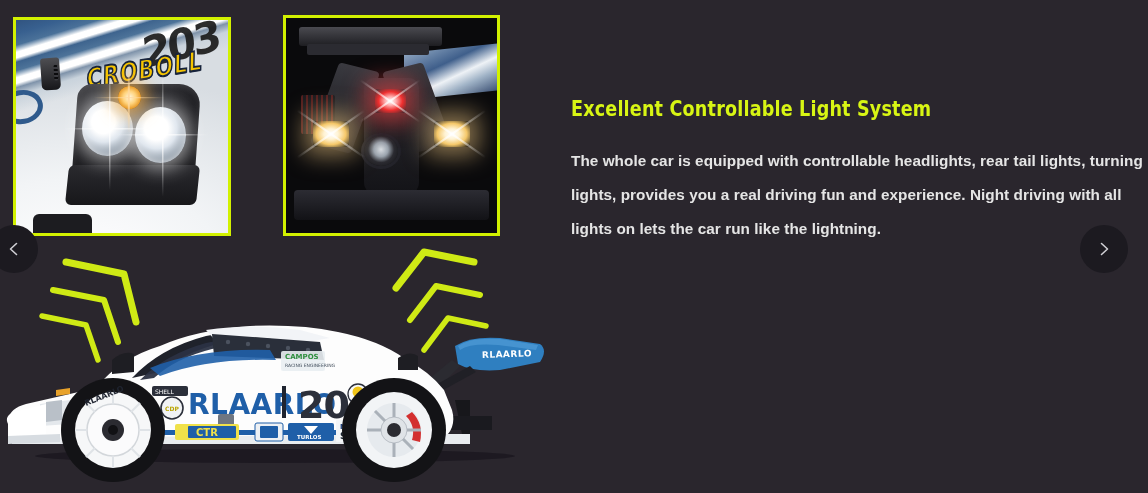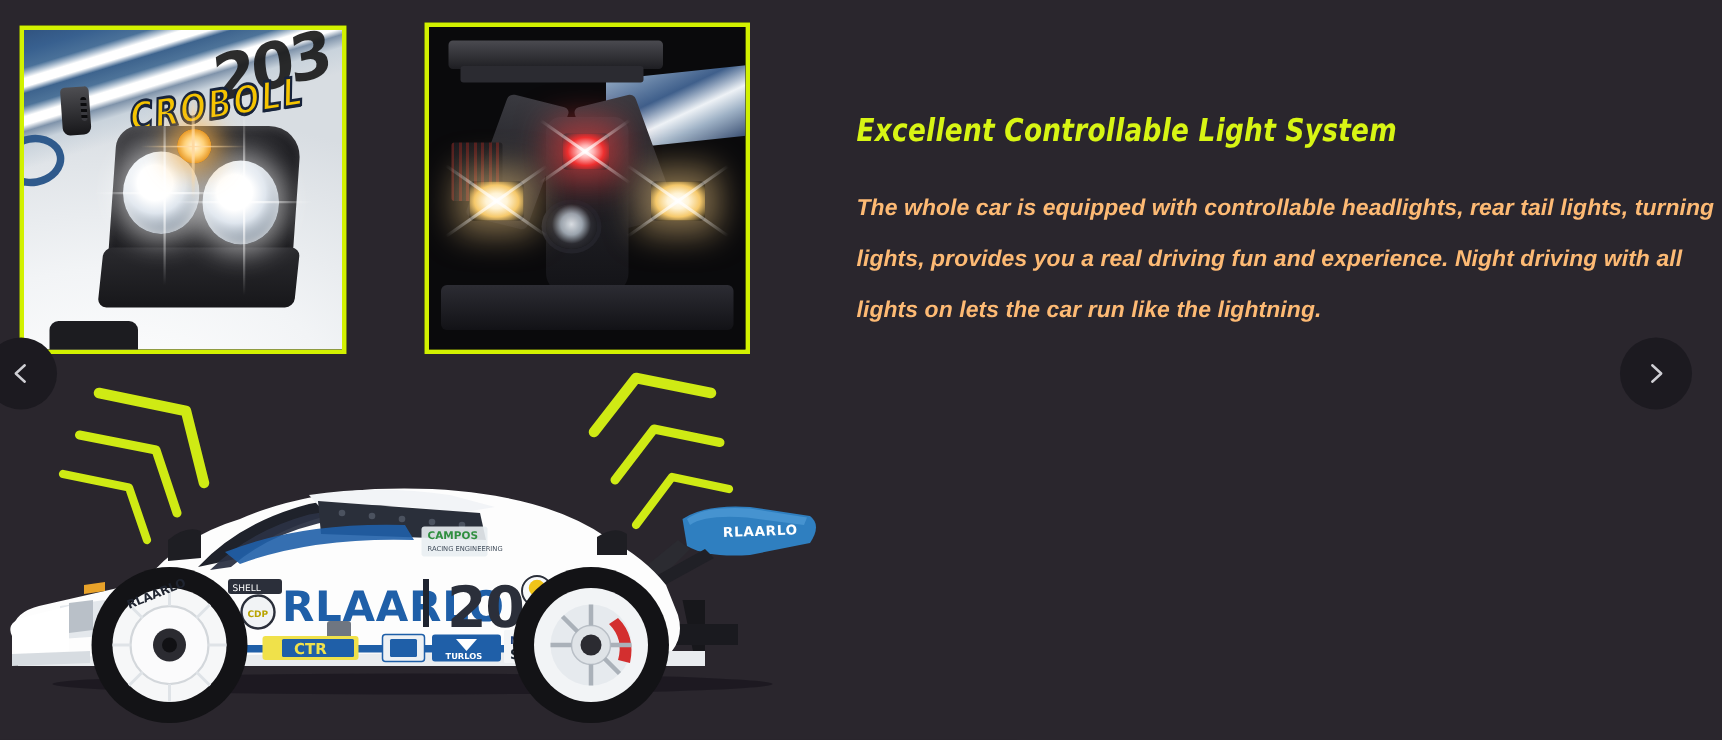--- a/index.html
+++ b/index.html
@@ -202,41 +202,40 @@
     content:""; position:absolute; left:50%; top:50%;
     width:230%; height:2px; transform:translate(-50%,-50%) rotate(35deg);
     background:linear-gradient(90deg,rgba(255,255,255,0),rgba(255,255,255,.8),rgba(255,255,255,0));
   }
   .tail::after { transform:translate(-50%,-50%) rotate(-35deg); }
 
   
   .copy {
     position: absolute;
     left: 571px;
-    top: 74px;
+    top: 96px;
     width: 575px;
-    font-style: italic;
   }
   .copy__title {
     font-family: "DejaVu Sans Condensed", "Liberation Sans Narrow", "Liberation Sans", sans-serif;
     font-size: 21px;
     font-weight: 700;
     color: #d8f514;
     letter-spacing: .2px;
     line-height: 1.25;
     white-space: nowrap;
     transform: scaleX(.93);
     transform-origin: left center;
   }
   .copy__body {
     margin-top: 22px;
     font-family: "Liberation Sans", sans-serif;
     font-size: 15.3px;
     font-weight: 700;
-    color: #fdba74;
+    color: #e5e5e5;
     line-height: 34px;
     letter-spacing: .05px;
   }
 
   
   .nav-btn {
     position: absolute;
     width: 48px; height: 48px;
     border-radius: 50%;
     background: #1c1a20;

